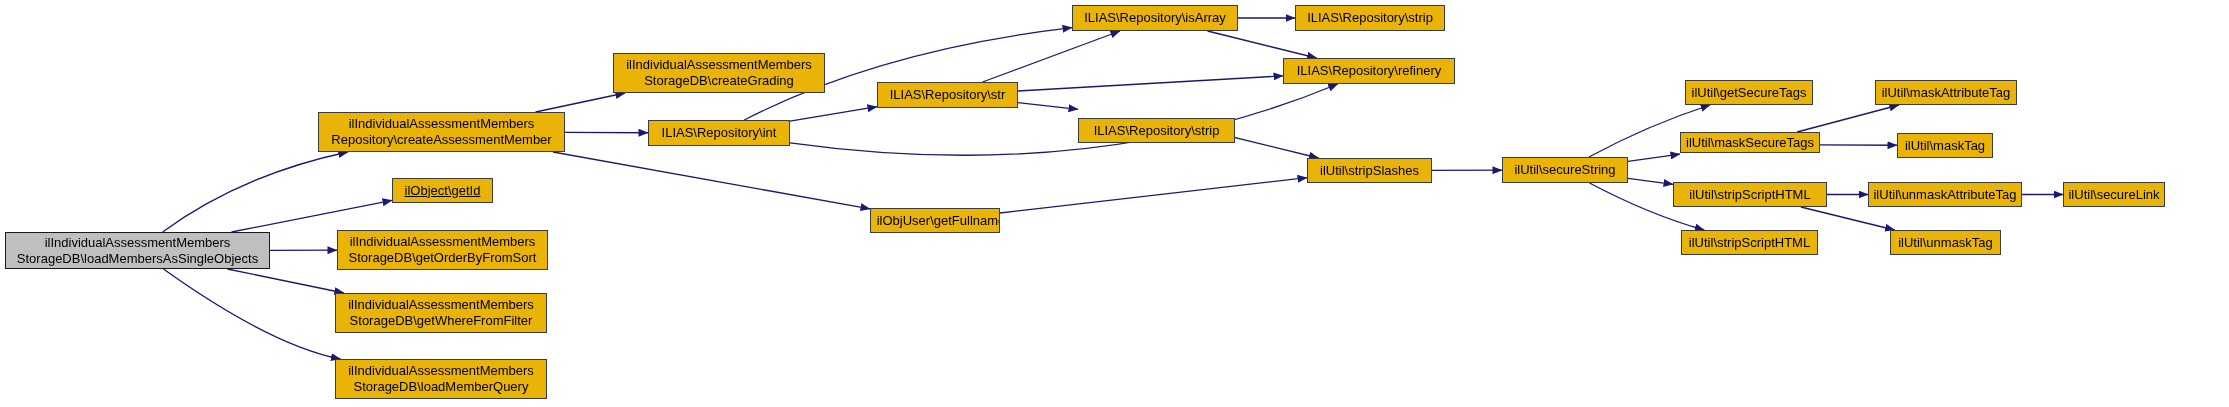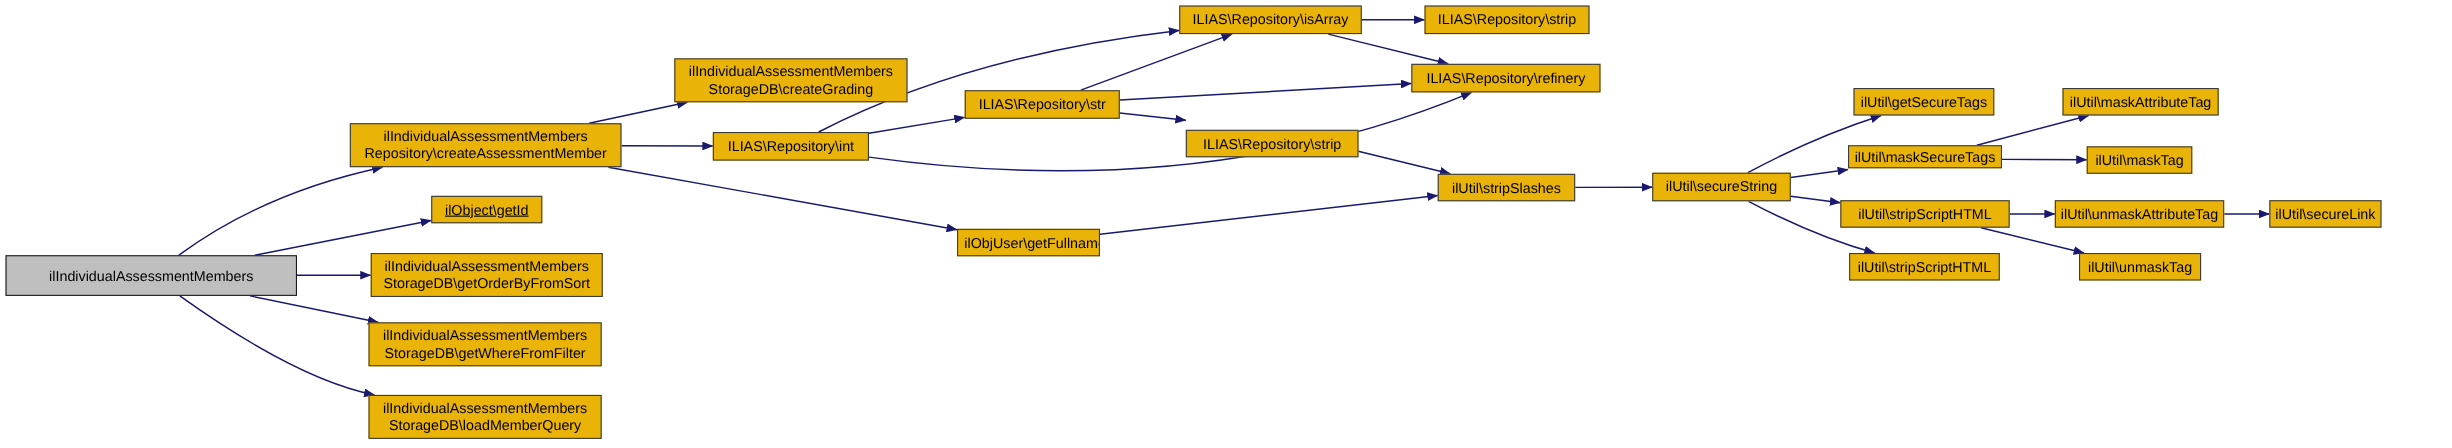--- a/index.html
+++ b/index.html
@@ -77,20 +77,21 @@
         <path d="M1797.1153846153845,132 L1898.8846153846155,105" fill="none" stroke="#191970" stroke-width="1.3" marker-end="url(#arrowhead)"></path>
         <path d="M1820,144.85897435897436 L1897,145.25384615384615" fill="none" stroke="#191970" stroke-width="1.3" marker-end="url(#arrowhead)"></path>
         <path d="M1827,194.5 L1868,194.5" fill="none" stroke="#191970" stroke-width="1.3" marker-end="url(#arrowhead)"></path>
         <path d="M1800.9114583333333,207 L1894.5885416666667,230" fill="none" stroke="#191970" stroke-width="1.3" marker-end="url(#arrowhead)"></path>
         <path d="M2022,194.5 L2063,194.5" fill="none" stroke="#191970" stroke-width="1.3" marker-end="url(#arrowhead)"></path>
       </g>
   </svg>
   <div id="nodes">
       <div class="node root" style="left: 5px; top: 232px; width: 265px; height: 37px;">
         <div class="nline">ilIndividualAssessmentMembers</div>
+        <div class="nline">StorageDB\loadMembersAsSingleObjects</div>
       </div>
       <div class="node" style="left: 318px; top: 112px; width: 247px; height: 40px;">
         <div class="nline">ilIndividualAssessmentMembers</div>
         <div class="nline">Repository\createAssessmentMember</div>
       </div>
       <div class="node" style="left: 392px; top: 178px; width: 101px; height: 25px; text-decoration: underline;">
         <div class="nline">ilObject\getId</div>
       </div>
       <div class="node" style="left: 337px; top: 230px; width: 211px; height: 40px;">
         <div class="nline">ilIndividualAssessmentMembers</div>

